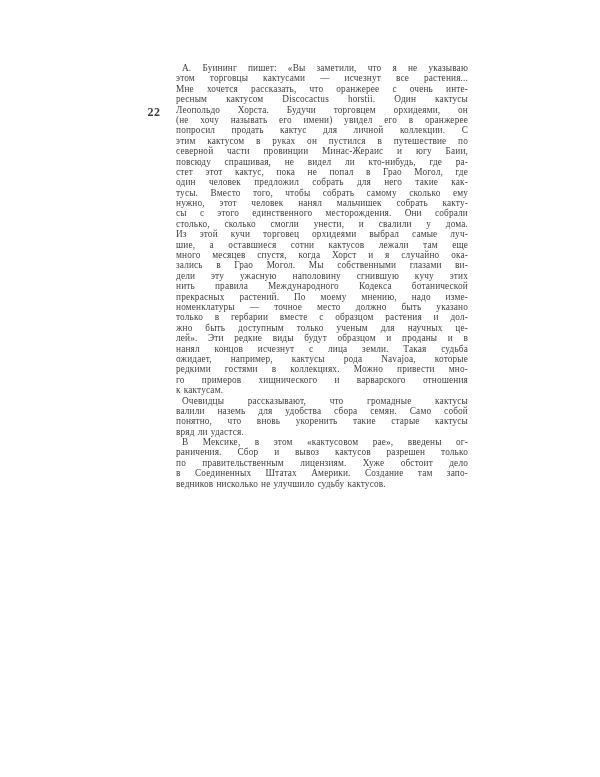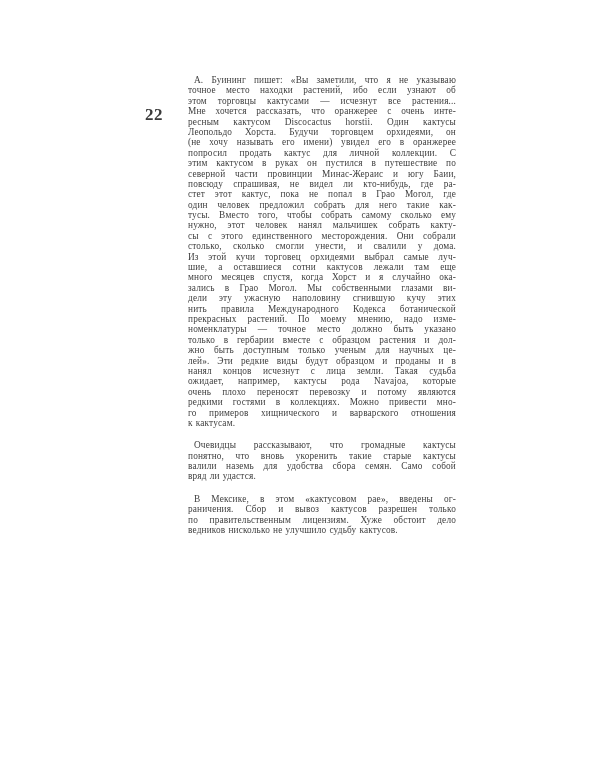--- a/index.html
+++ b/index.html
@@ -14,37 +14,37 @@
     background: #ffffff;
     overflow: hidden;
     font-family: "Liberation Serif", "DejaVu Serif", serif;
   }
   .page-number {
     position: absolute;
     left: 140px;
     top: 105px;
     width: 28px;
     text-align: center;
-    font-size: 17px;
+    font-size: 12px;
     font-weight: bold;
     color: #3a3a3a;
     letter-spacing: 0.5px;
   }
   .text-column {
     position: absolute;
     left: 176px;
     top: 63px;
     width: 292px;
     color: #3e3e3e;
     font-size: 9.3px;
     letter-spacing: 0.15px;
     word-spacing: 0.6px;
   }
   .para {
-    margin: 12px;
+    margin: 0;
     padding: 0;
   }
   .line {
     height: 10.4px;
     line-height: 10.4px;
     text-align: justify;
     text-align-last: justify;
     text-justify: inter-word;
     overflow: hidden;
   }
@@ -57,21 +57,20 @@
   }
 </style>
 </head>
 <body>
 
 <div class="page">
   <div class="page-number">22</div>
   <div class="text-column">
       <div class="para">
         <div class="line first">А. Буининг пишет: «Вы заметили, что я не указываю</div>
-        <div class="line">точное место находки растений, ибо если узнают об</div>
         <div class="line">этом торговцы кактусами — исчезнут все растения...</div>
         <div class="line">Мне хочется рассказать, что оранжерее с очень инте-</div>
         <div class="line">ресным кактусом Discocactus horstii. Один кактусы</div>
         <div class="line">Леопольдо Хорста. Будучи торговцем орхидеями, он</div>
         <div class="line">(не хочу называть его имени) увидел его в оранжерее</div>
         <div class="line">попросил продать кактус для личной коллекции. С</div>
         <div class="line">этим кактусом в руках он пустился в путешествие по</div>
         <div class="line">северной части провинции Минас-Жераис и югу Баии,</div>
         <div class="line">повсюду спрашивая, не видел ли кто-нибудь, где ра-</div>
         <div class="line">стет этот кактус, пока не попал в Грао Могол, где</div>
@@ -86,31 +85,31 @@
         <div class="line">зались в Грао Могол. Мы собственными глазами ви-</div>
         <div class="line">дели эту ужасную наполовину сгнившую кучу этих</div>
         <div class="line">нить правила Международного Кодекса ботанической</div>
         <div class="line">прекрасных растений. По моему мнению, надо изме-</div>
         <div class="line">номенклатуры — точное место должно быть указано</div>
         <div class="line">только в гербарии вместе с образцом растения и дол-</div>
         <div class="line">жно быть доступным только ученым для научных це-</div>
         <div class="line">лей». Эти редкие виды будут образцом и проданы и в</div>
         <div class="line">нанял концов исчезнут с лица земли. Такая судьба</div>
         <div class="line">ожидает, например, кактусы рода Navajoa, которые</div>
-        <div class="line">очень плохо переносят перевозку и потому являются</div>
         <div class="line">редкими гостями в коллекциях. Можно привести мно-</div>
         <div class="line">го примеров хищнического и варварского отношения</div>
         <div class="line last">к кактусам.</div>
       </div>
       <div class="para">
         <div class="line first">Очевидцы рассказывают, что громадные кактусы</div>
+        <div class="line">валили наземь для удобства сбора семян. Само собой</div>
         <div class="line">понятно, что вновь укоренить такие старые кактусы</div>
-        <div class="line">валили наземь для удобства сбора семян. Само собой</div>
         <div class="line last">вряд ли удастся.</div>
       </div>
       <div class="para">
         <div class="line first">В Мексике, в этом «кактусовом рае», введены ог-</div>
         <div class="line">раничения. Сбор и вывоз кактусов разрешен только</div>
         <div class="line">по правительственным лицензиям. Хуже обстоит дело</div>
+        <div class="line">в Соединенных Штатах Америки. Создание там запо-</div>
         <div class="line last">ведников нисколько не улучшило судьбу кактусов.</div>
       </div>
     </div>
 </div>
 
 </body></html>

